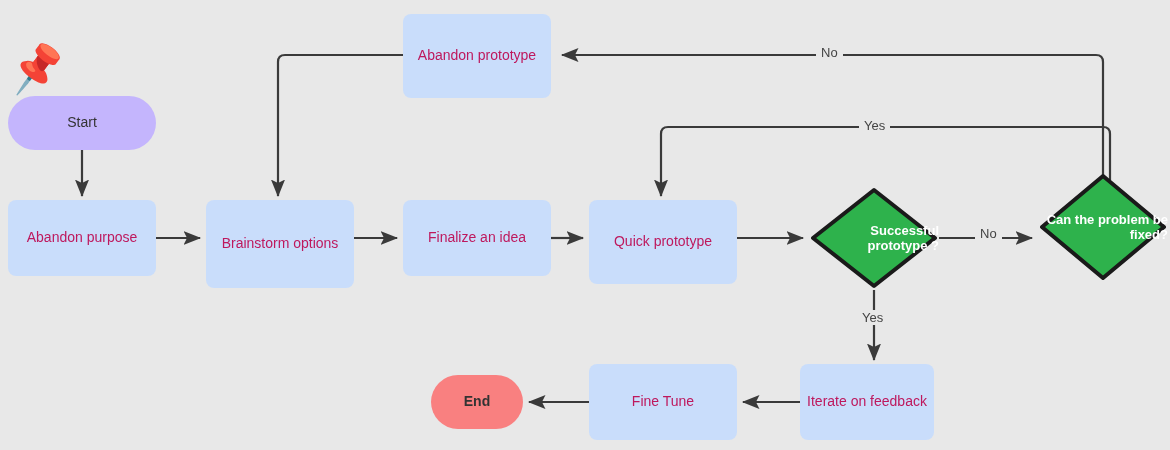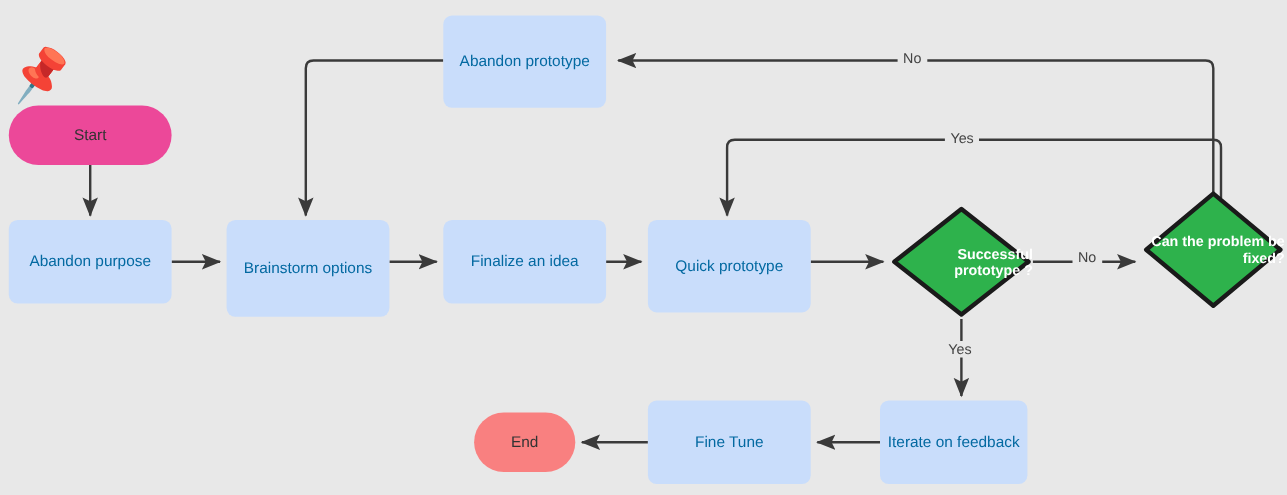--- a/index.html
+++ b/index.html
@@ -32,29 +32,29 @@
     box-sizing: border-box;
     display: flex;
     align-items: center;
     justify-content: center;
     text-align: center;
     line-height: 1.25;
   }
   .node-rect {
     background: #c9ddfb;
     border-radius: 8px;
-    color: #0369a1;
+    color: #be185d;
     font-size: 14px;
   }
   .node-stadium {
     border-radius: 999px;
     font-size: 14px;
     color: #333333;
   }
-  .node-start { background: #ec4899; }
+  .node-start { background: #c4b5fd; }
   .node-end   { background: #f98080; }
 
   .diamond {
     position: absolute;
   }
   .diamond .dlabel {
     position: absolute;
     left: 0;
     top: 0;
     width: 100%;
@@ -157,21 +157,21 @@
   </div>
 
   <div class="node node-rect" style="left:800px; top:364px; width:134px; height:76px;">
     <span>Iterate on feedback</span>
   </div>
 
   <div class="node node-rect" style="left:589px; top:364px; width:148px; height:76px;">
     <span>Fine Tune</span>
   </div>
 
-  <div class="node node-stadium node-end" style="left:431px; top:375px; width:92px; height:54px;">
+  <div class="node node-stadium node-end" style="left:431px; top:375px; width:92px; height:54px;font-weight:bold;">
     <span>End</span>
   </div>
 
   <div class="diamond" style="left:809px; top:186px; width:130px; height:104px;">
     <svg width="130" height="104" viewBox="0 0 130 104">
       <polygon points="65,4 126,52 65,100 4,52" fill="#2eb24c" stroke="#1a1a1a" stroke-width="4" stroke-linejoin="round"></polygon>
     </svg>
     <div class="dlabel">Successful prototype ?</div>
   </div>
 

